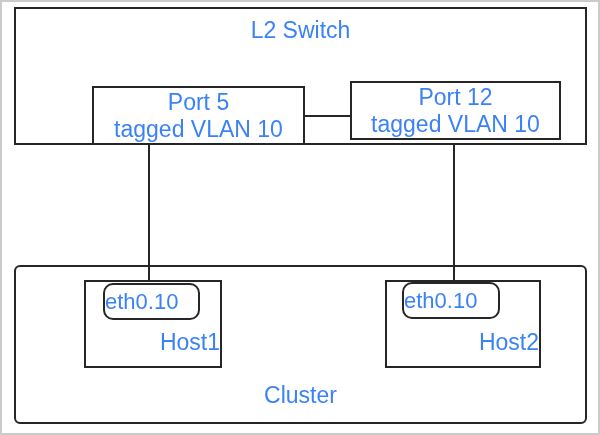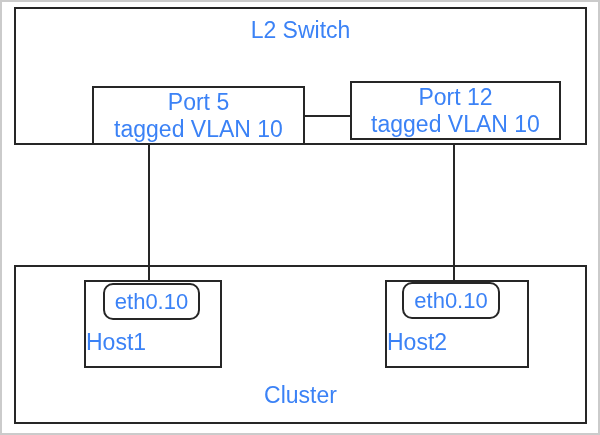--- a/index.html
+++ b/index.html
@@ -23,21 +23,21 @@
     box-sizing: border-box;
     border: 2px solid #262626;
     background: #ffffff;
   }
   .line {
     position: absolute;
     background: #262626;
   }
   
   .switch-box  { left: 12px; top: 5px;   width: 573px; height: 138px; background: transparent; }
-  .cluster-box { left: 12px; top: 263px; width: 573px; height: 159px; background: transparent; }
+  .cluster-box { left: 12px; top: 263px; width: 573px; height: 159px; background: transparent; border-radius: 6px; }
   .container-label {
     position: absolute;
     left: 0; width: 100%;
     text-align: center;
     font-size: 23px;
     white-space: nowrap;
   }
   .switch-label  { top: 8px; }
   .cluster-label { bottom: 13px; }
   
@@ -52,35 +52,34 @@
     justify-content: center;
     font-size: 23px;
     line-height: 27px;
     white-space: nowrap;
   }
   .port-5-box  { left: 42px;  top: 84px; width: 213px; height: 59px; margin-left: 48px; }
   .port-12-box { left: 348px; top: 79px; width: 211px; height: 59px; }
   
   .host-box { }
   .host-1-box { left: 82px;  top: 278px; width: 138px; height: 88px; }
-  .host-2-box { left: 383px; top: 278px; width: 144px; height: 88px; }
+  .host-2-box { left: 383px; top: 278px; width: 156px; height: 88px; }
   .host-label {
     position: absolute;
     left: 0; bottom: 10px;
     width: 100%;
-    text-align: left;
+    text-align: right;
     font-size: 23px;
     white-space: nowrap;
   }
   
   .iface-badge {
     border-radius: 10px;
     display: flex;
     align-items: center;
-    justify-content: center;
     font-size: 22px;
     white-space: nowrap;
   }
   .iface-1 { left: 101px; top: 281px; width: 97px; height: 37px; }
   .iface-2 { left: 400px; top: 280px; width: 98px; height: 37px; }
 </style>
 </head>
 <body>
 
 <div class="canvas">

